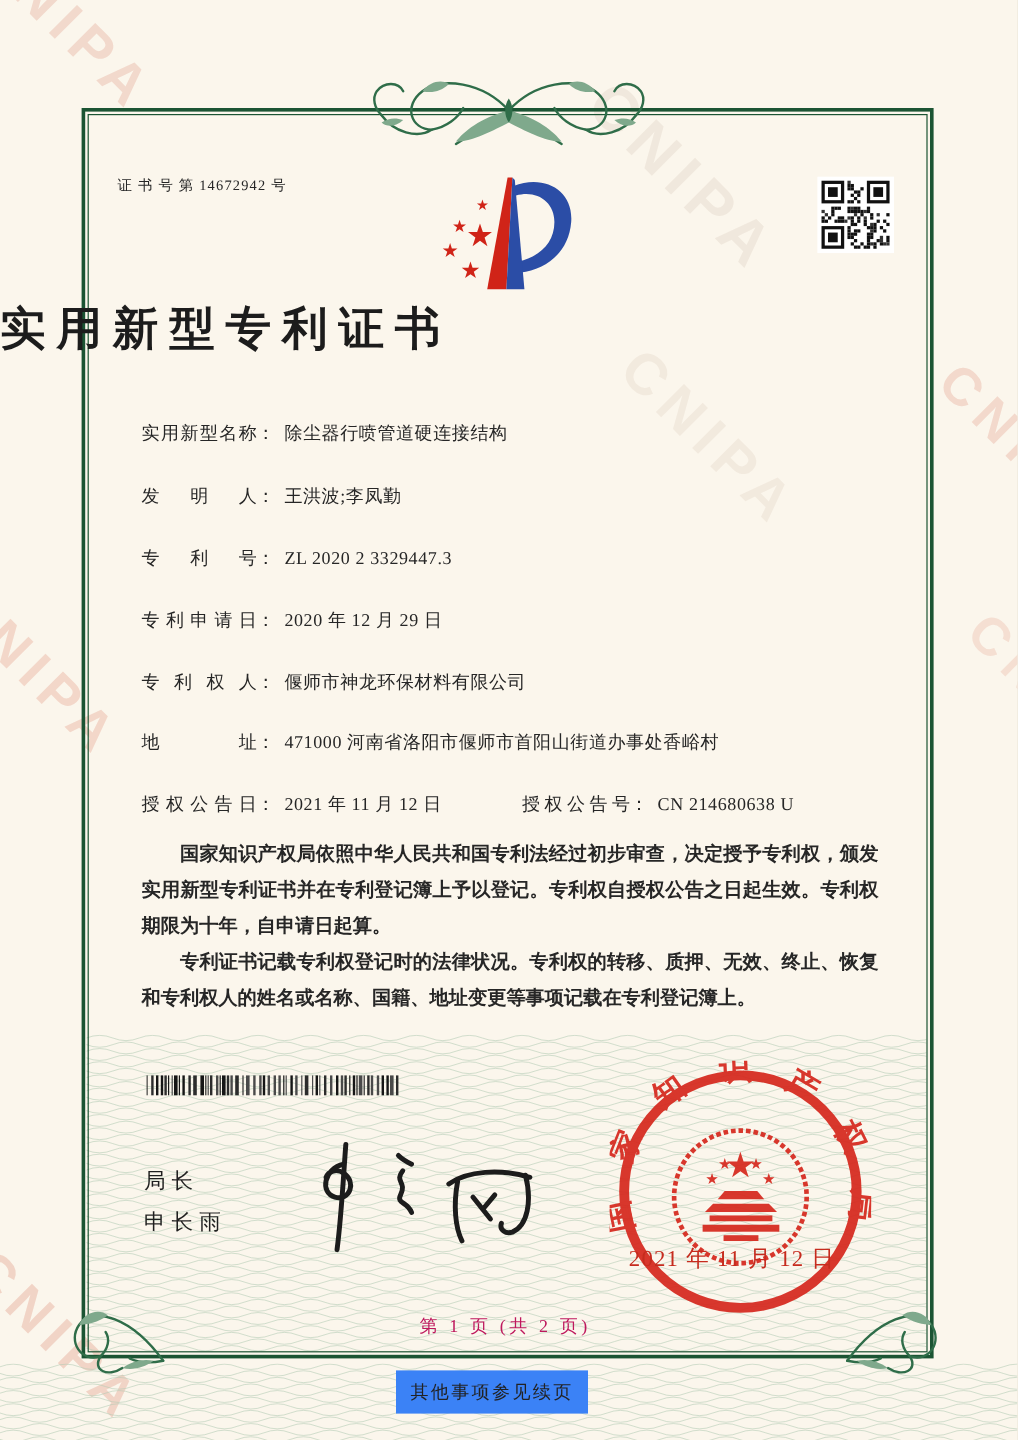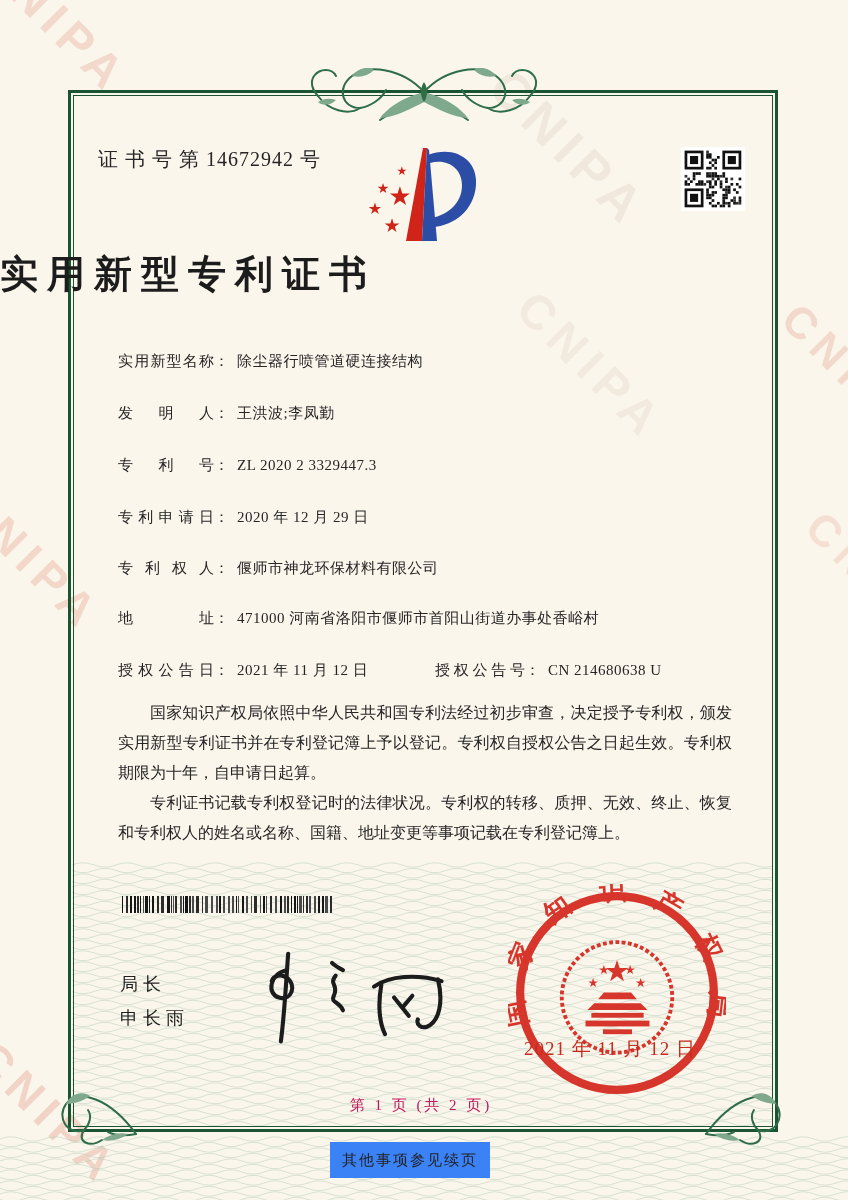--- a/index.html
+++ b/index.html
@@ -17,36 +17,36 @@
   .wm7{left:-42px;top:1086px;font-size:46px;color:rgba(224,148,126,0.34);}
   .wm8{left:782px;top:-26px;font-size:42px;color:rgba(224,148,126,0.26);}
   
   .frame{position:absolute;left:68px;top:90px;width:704px;height:1036px;border:3px solid #1b5433;}
   .frame-inner{position:absolute;left:2px;top:2px;right:2px;bottom:2px;border:1px solid #1b5433;}
   .orn{position:absolute;pointer-events:none;}
   .orn-top{left:302px;top:56px;}
   .orn-bl{left:50px;top:1078px;}
   .orn-br{left:692px;top:1078px;transform:scaleX(-1);}
   
-  .cert-no{position:absolute;left:98px;top:146px;font-size:20px;letter-spacing:1px;}
+  .cert-no{position:absolute;left:98px;top:146px;font-size:12px;letter-spacing:1px;}
   .logo{position:absolute;left:362px;top:141px;}
   .qr{position:absolute;left:681px;top:147px;}
   .title{position:absolute;left:0;top:249px;width:848px;text-align:left;
          font-size:38px;font-weight:bold;letter-spacing:9px;color:#1c1c1c;}
   
   .fields{position:absolute;left:118px;top:352px;width:620px;font-size:15px;}
   .frow{position:absolute;left:0;white-space:nowrap;}
   .flabel{display:inline-block;width:84px;text-align:justify;text-align-last:justify;vertical-align:top;}
   .fcolon{display:inline-block;}
   .fvalue{margin-left:8px;letter-spacing:0.5px;text-align:right;}
   .pair2{position:absolute;left:317px;top:0;white-space:nowrap;}
   
   .body-text{position:absolute;left:118px;top:698px;width:614px;font-size:16px;line-height:30px;
              text-align:justify;}
-  .body-text p{margin:0;text-indent:2em;}
+  .body-text p{margin:0;text-indent:2em;font-weight:bold;}
   
   .waves-main{position:absolute;left:72px;top:862px;}
   .barcode{position:absolute;left:122px;top:896px;}
   .sig-title{position:absolute;left:120px;top:972px;font-size:18px;letter-spacing:5px;
              font-family:"Liberation Sans","DejaVu Sans",sans-serif;color:#1f1f1f;text-align:right;}
   .sig-name{position:absolute;left:120px;top:1006px;font-size:18px;letter-spacing:5px;
             font-family:"Liberation Sans","DejaVu Sans",sans-serif;color:#1f1f1f;}
   .signature{position:absolute;left:248px;top:948px;}
   .seal{position:absolute;left:508px;top:884px;}
   .seal-date{position:absolute;left:524px;top:1036px;font-size:19px;color:#c62b1e;

